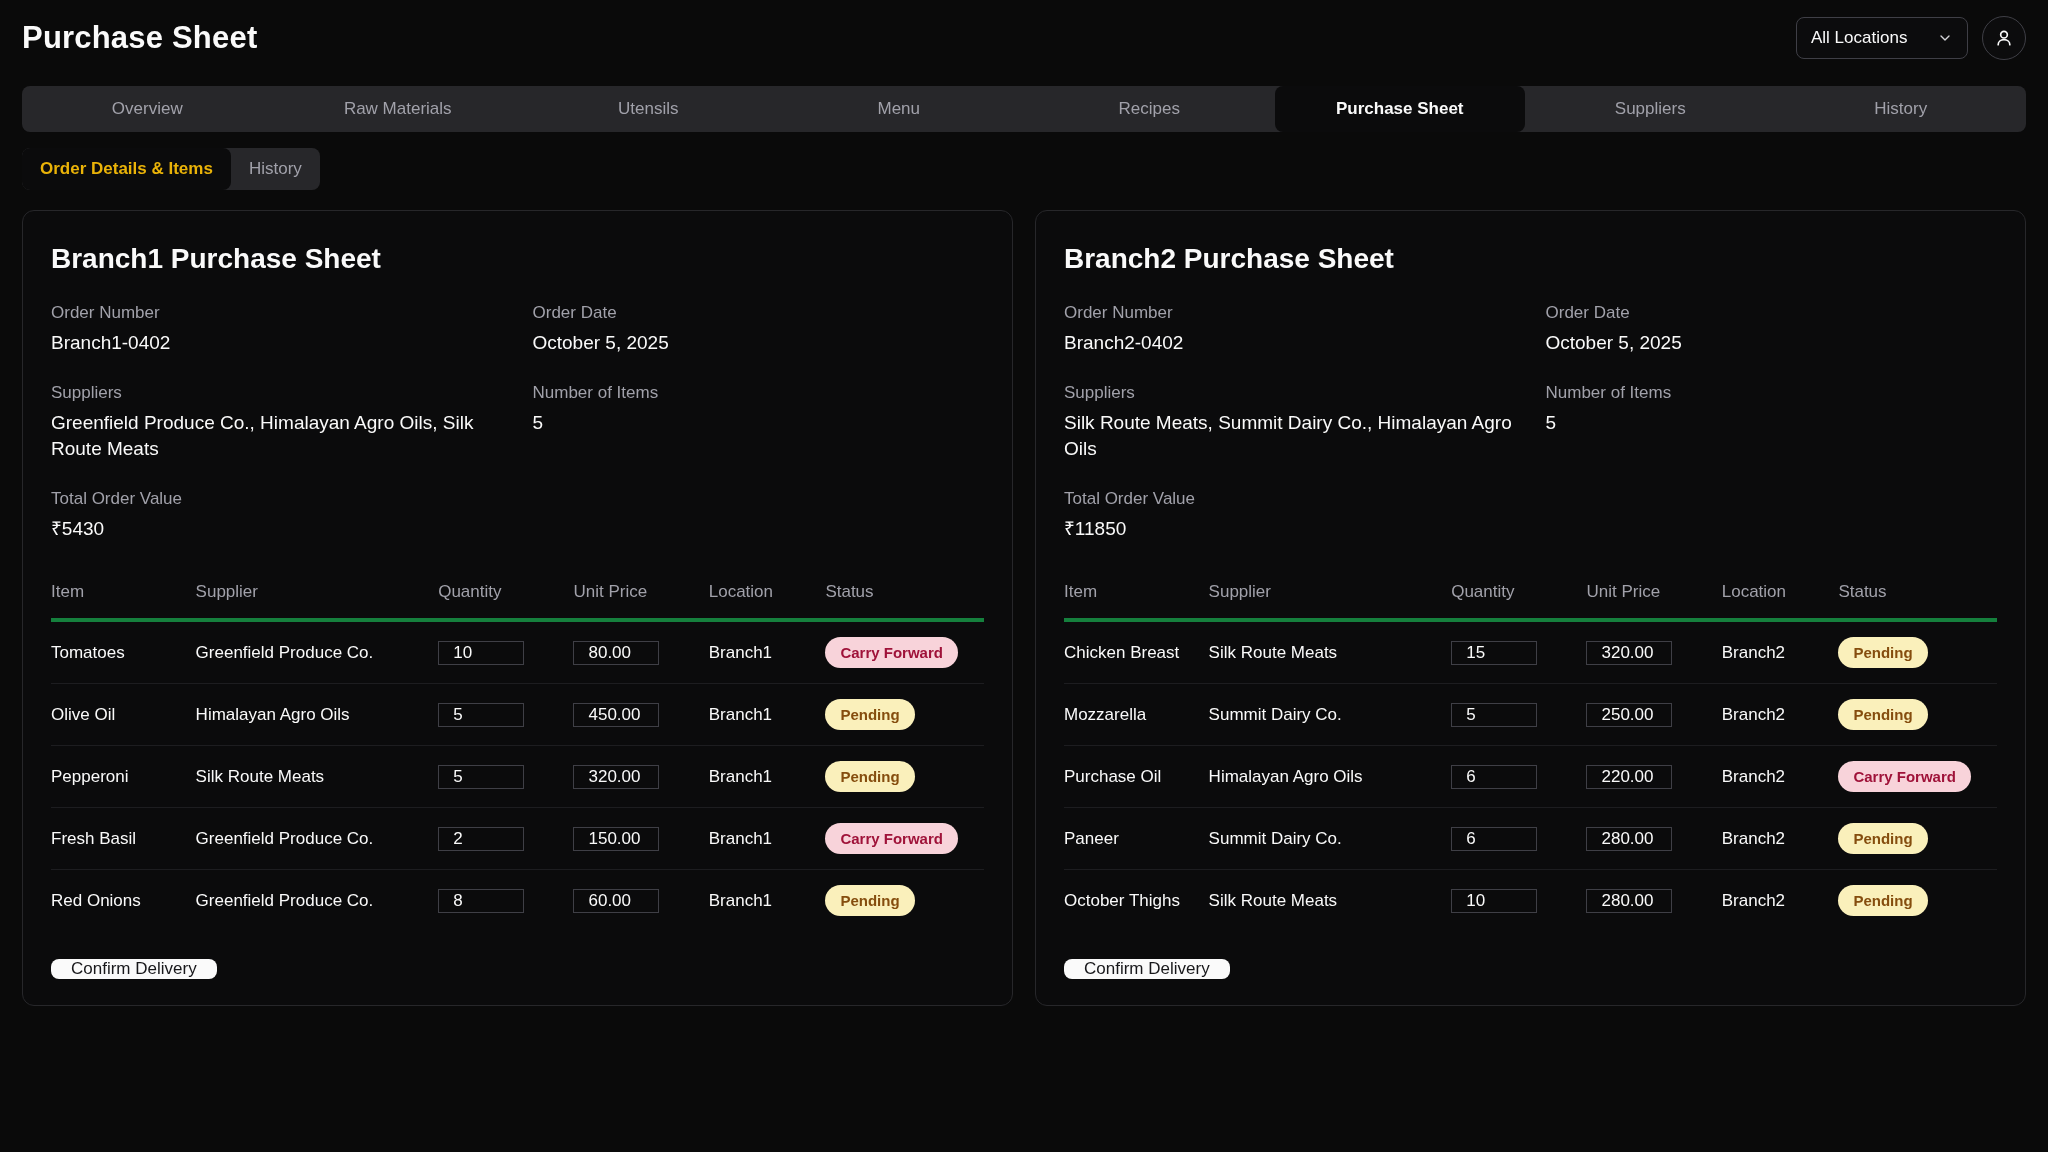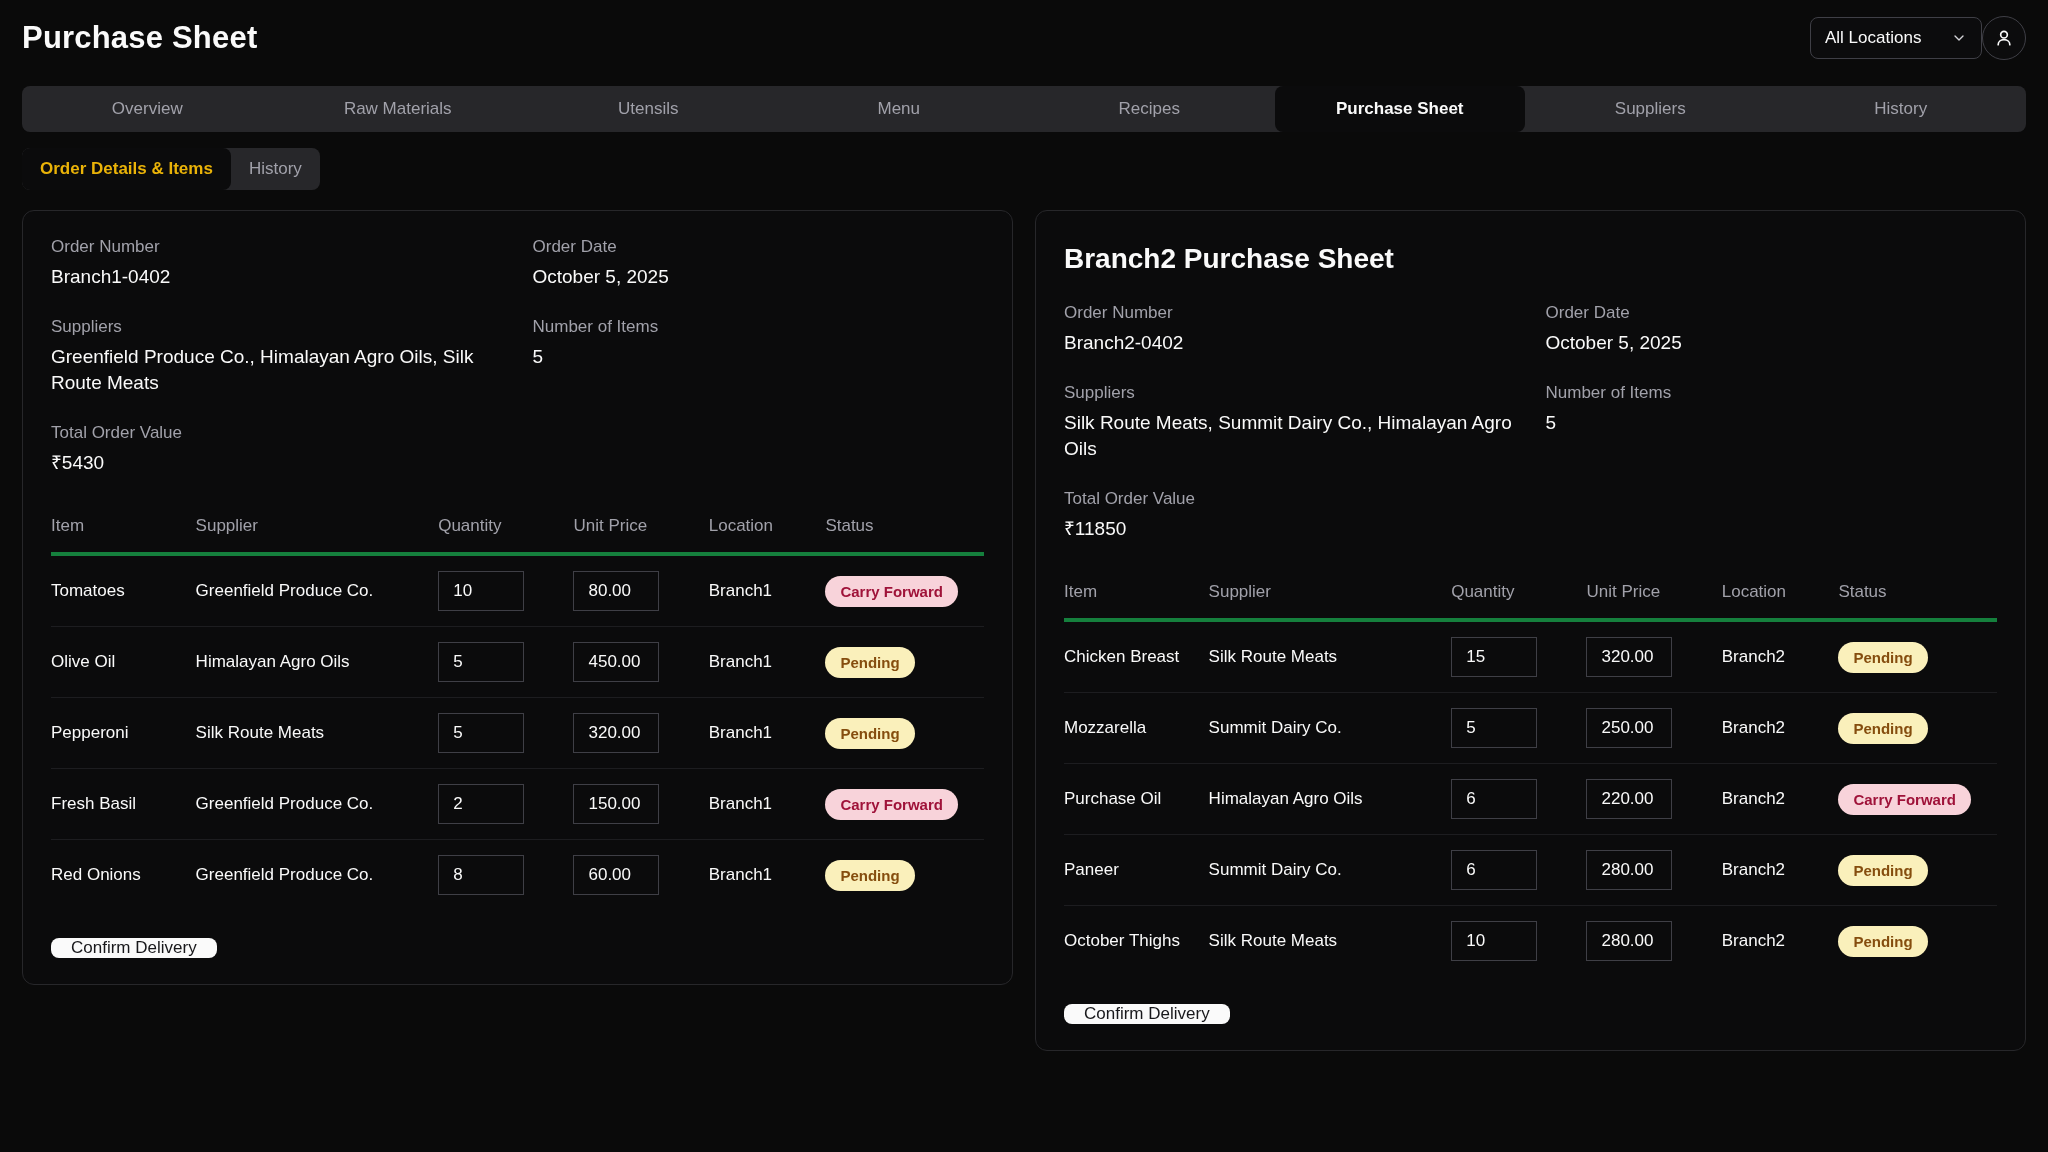--- a/index.html
+++ b/index.html
@@ -9,21 +9,21 @@
     color:#fafafa;
     font-family:"Liberation Sans", sans-serif;
     overflow:hidden;
   }
   
   .app-header {
     display:flex; align-items:center; justify-content:space-between;
     padding:16px 22px 0 22px;
   }
   .page-title { font-size:31px; font-weight:700; letter-spacing:.2px; }
-  .header-right { display:flex; align-items:center; }
+  .header-right { display:flex; align-items:center; gap:14px; }
   .loc-select {
     display:flex; align-items:center; justify-content:space-between;
     width:172px; height:42px; padding:0 14px;
     background:#0c0c0d; border:1px solid #3f3f46; border-radius:8px;
     font-size:17px; color:#fafafa; cursor:pointer;
   }
   .loc-select svg { width:16px; height:16px; stroke:#d4d4d8; }
   .avatar-btn {
     width:44px; height:44px; border-radius:50%;
     background:#0c0c0d; border:1px solid #3f3f46;
@@ -74,21 +74,21 @@
   }
   .thead {
     font-size:17px; color:#a1a1aa;
     padding:10px 0 16px 0;
     border-bottom:4px solid #15803d;
   }
   .tbody-row { padding:15px 0; border-bottom:1px solid #1d1d20; }
   .tbody-row:last-child { border-bottom:none; }
   .cell { font-size:17px; color:#fafafa; }
   .cell-input {
-    width:86px; height:40px;
+    width:86px; height:24px;
     background:transparent; border:1px solid #3f3f46; border-radius:0;
     color:#fafafa; font-size:17px; font-family:"Liberation Sans",sans-serif;
     padding:0 10px 0 14px; outline:none;
   }
   .badge {
     display:inline-block; padding:7px 15px; border-radius:999px;
     font-size:15px; font-weight:600; white-space:nowrap;
   }
   .confirm-btn {
     margin-top:28px; background:#fafafa; color:#18181b;
@@ -146,20 +146,21 @@
 
 <div>
   <div class="subtabs" id="subtabs">
       <div class="subtab active"><span>Order Details &amp; Items</span></div>
       <div class="subtab"><span>History</span></div>
     </div>
 </div>
 
 <main class="cards" id="cards">
     <section class="card">
+    <h2 class="card-title">Branch1 Purchase Sheet</h2>
     <div class="fields">
         <div>
     <div class="field-label">Order Number</div>
     <div class="field-value">Branch1-0402</div>
   </div>
         <div>
     <div class="field-label">Order Date</div>
     <div class="field-value">October 5, 2025</div>
   </div>
         <div>

